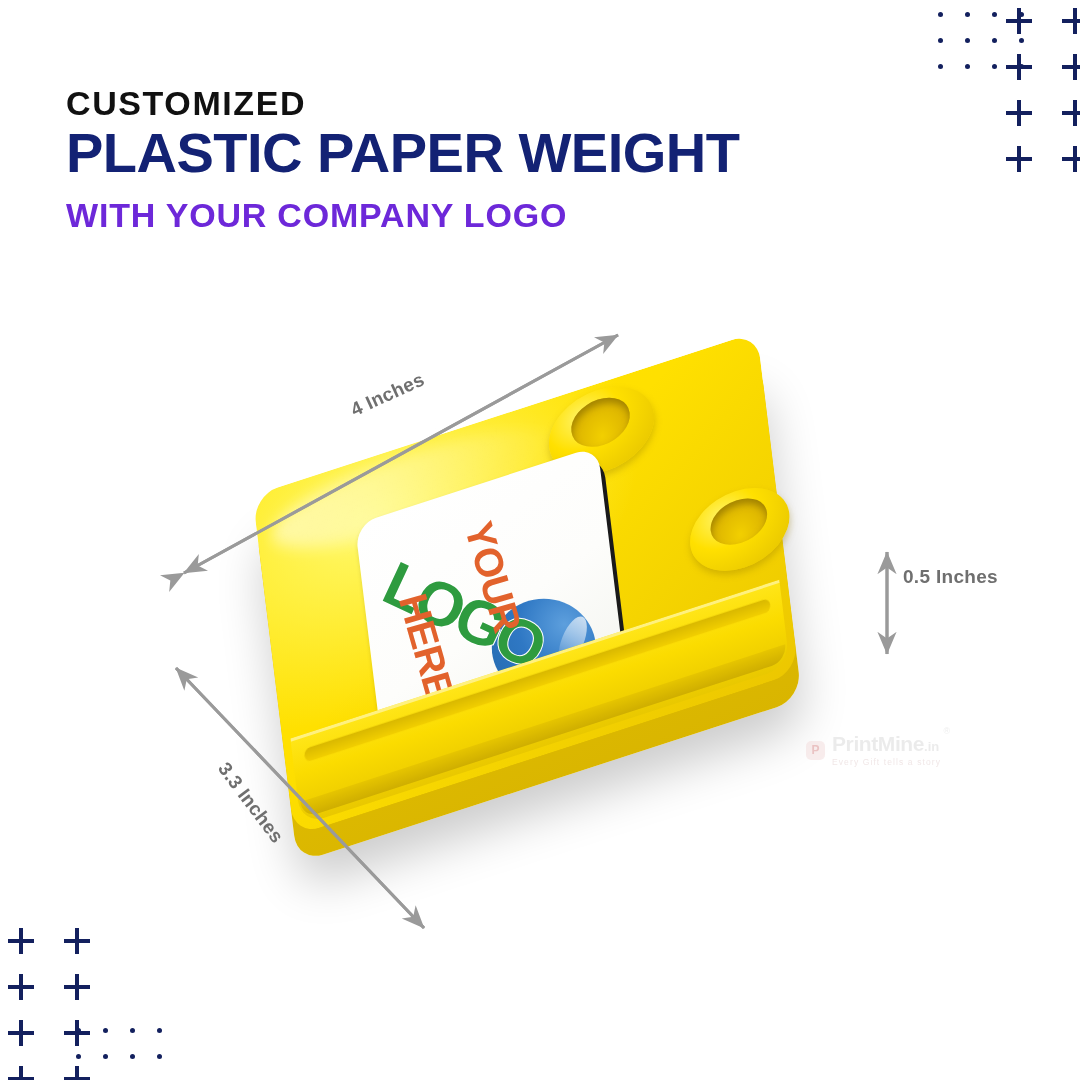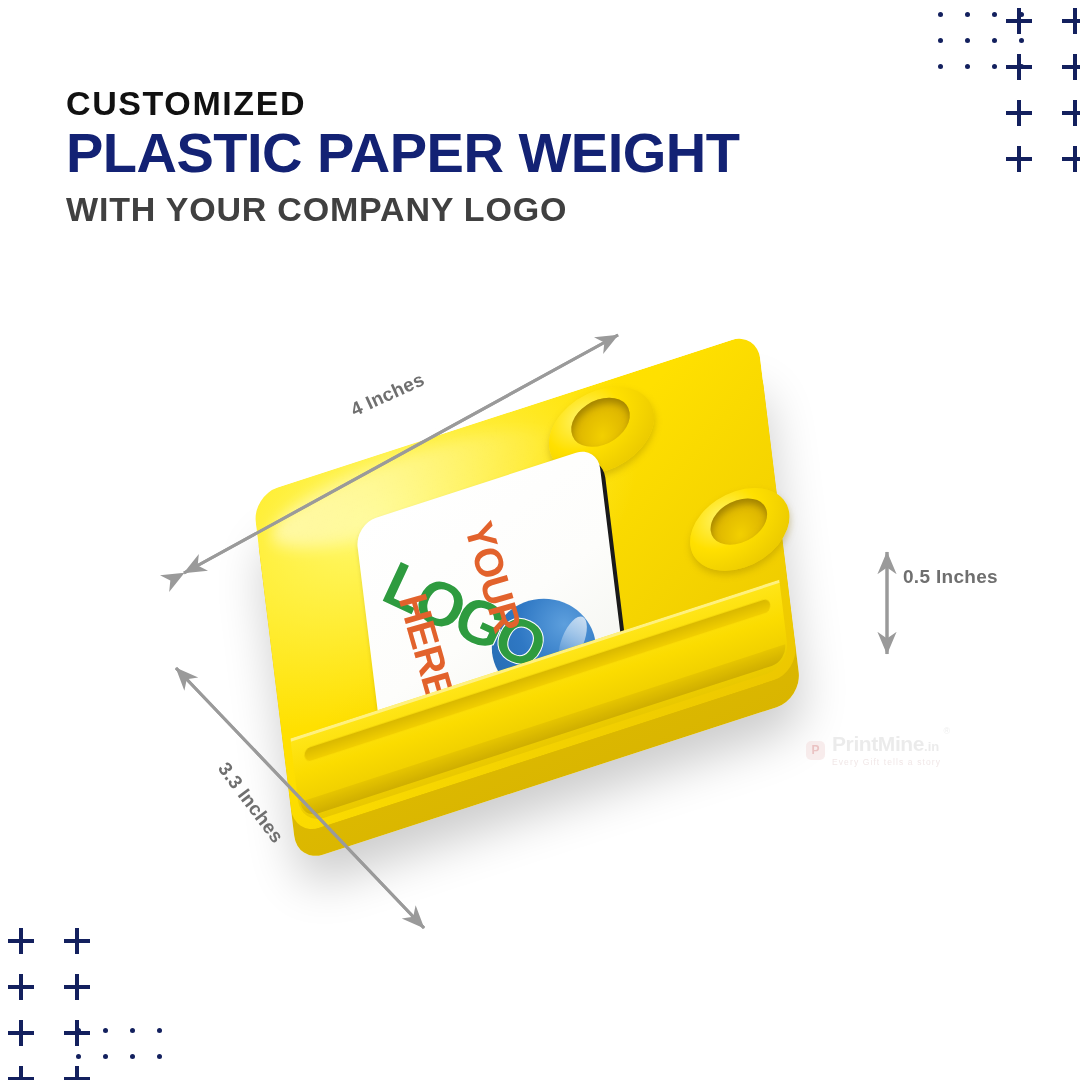--- a/index.html
+++ b/index.html
@@ -16,22 +16,22 @@
   #eyebrow {
     font-size:34px; font-weight:bold; color:#111111;
     letter-spacing:1.6px; line-height:1.05;
   }
   #title {
     font-size:56px; font-weight:bold; color:#132274;
     letter-spacing:-0.5px; line-height:1.12; 
     white-space:nowrap;
   }
   #subtitle {
-    font-size:34px; font-weight:bold; color:#404040;
-    letter-spacing:0.8px; line-height:1.05; margin-top:8px;
+    font-size:34px; font-weight:bold; color:#6d28d9;
+    letter-spacing:0.8px; line-height:1.05; margin-top:14px;
   }
 
   
   .deco { position:absolute; display:grid; }
   .dot { width:5px; height:5px; border-radius:50%; background:#13205e; }
   .plus { position:relative; width:26px; height:26px; }
   .plus::before, .plus::after {
     content:""; position:absolute; background:#13205e;
   }
   .plus::before { left:50%; top:0; width:4.5px; height:100%; margin-left:-2.25px; }

